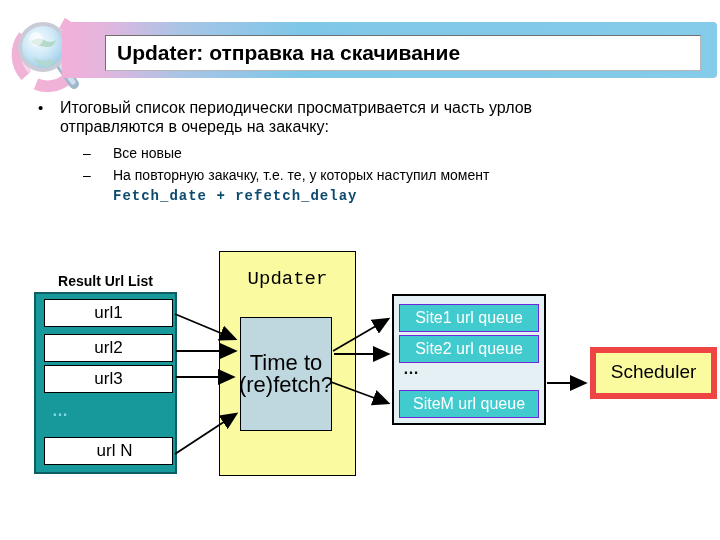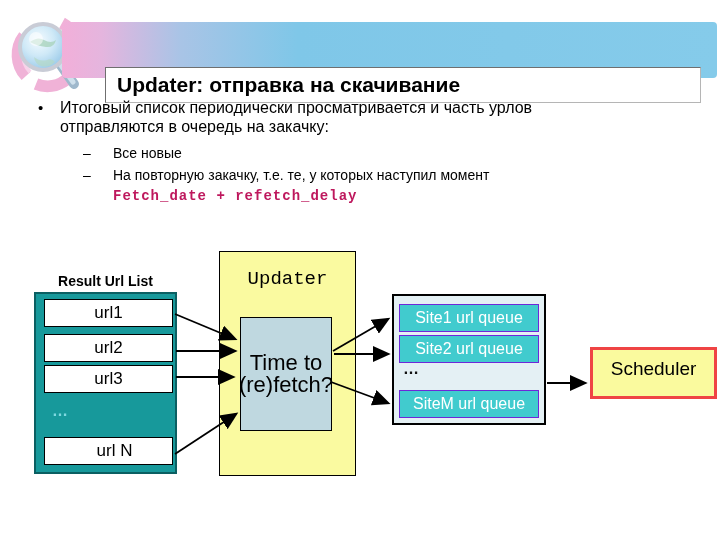--- a/index.html
+++ b/index.html
@@ -10,34 +10,34 @@
   }
   
   .logo{position:absolute;left:10px;top:8px;width:74px;height:86px;}
   .titlebar{
     position:absolute;left:62px;top:22px;width:655px;height:56px;
     background:linear-gradient(90deg,#f2afd9 0%,#e5b5de 6%,#a9c4e6 18%,#7fc7e8 36%,#85cbea 100%);
     border-radius:4px;
   }
   .titlebox{
     position:absolute;left:43px;top:13px;width:594px;height:34px;
-    background:#ffffff;border:1px solid #6f6f6f;border-bottom-color:#b5b5b5;border-right-color:#b5b5b5;margin-top:32px;
+    background:#ffffff;border:1px solid #6f6f6f;border-bottom-color:#b5b5b5;border-right-color:#b5b5b5;
   }
   .titletext{font-size:21px;font-weight:bold;line-height:34px;padding-left:11px;white-space:nowrap;}
   
   .bullet1{position:absolute;left:38px;top:98px;width:600px;display:flex;}
   .bullet1 .marker{width:22px;font-size:15px;line-height:19px;}
   .bullet1 .txt{font-size:16px;line-height:19px;width:578px;}
   .sub{position:absolute;left:83px;display:flex;}
   .sub .marker{width:30px;font-size:14px;line-height:17px;}
   .sub .txt{font-size:14px;line-height:17px;}
   .codeline{
     position:absolute;left:113px;top:188px;
     font-family:"Liberation Mono","DejaVu Sans Mono",monospace;
-    font-weight:bold;font-size:14px;color:#be185d;letter-spacing:1px;
+    font-weight:bold;font-size:14px;color:#0c4a6e;letter-spacing:1px;
   }
   
   .dlabel-bold{position:absolute;font-size:14px;font-weight:bold;}
   .dlabel{position:absolute;font-size:15px;}
   .result-box{
     position:absolute;left:34px;top:292px;width:143px;height:182px;
     background:#17999b;border:2px solid #0b5f62;box-sizing:border-box;
   }
   .urlrow{
     position:absolute;left:8px;width:129px;height:28px;background:#ffffff;
@@ -61,21 +61,21 @@
     background:#e4f0f4;border:2px solid #000;box-sizing:border-box;
   }
   .queuerow{
     position:absolute;left:5px;width:140px;height:28px;background:#41cbce;
     border:1px solid #6d28d9;box-sizing:border-box;color:#fff;text-align:center;
     font-size:16px;line-height:26px;
   }
   .fetcher-ellipsis{position:absolute;left:9px;top:64px;font-size:16px;font-weight:bold;letter-spacing:2px;color:#111;}
   .scheduler-box{
     position:absolute;left:590px;top:347px;width:127px;height:52px;
-    background:#fafa9e;border:3px solid #ef4444;box-sizing:border-box;
+    background:#fafa9e;border:6px solid #ef4444;box-sizing:border-box;
     text-align:center;font-size:19px;padding-top:8px;
   }
   .arrows{position:absolute;left:0;top:0;width:720px;height:540px;pointer-events:none;}
 </style>
 </head>
 <body>
 
 <div class="slide">
 
   <svg class="logo" viewBox="0 0 74 86">

